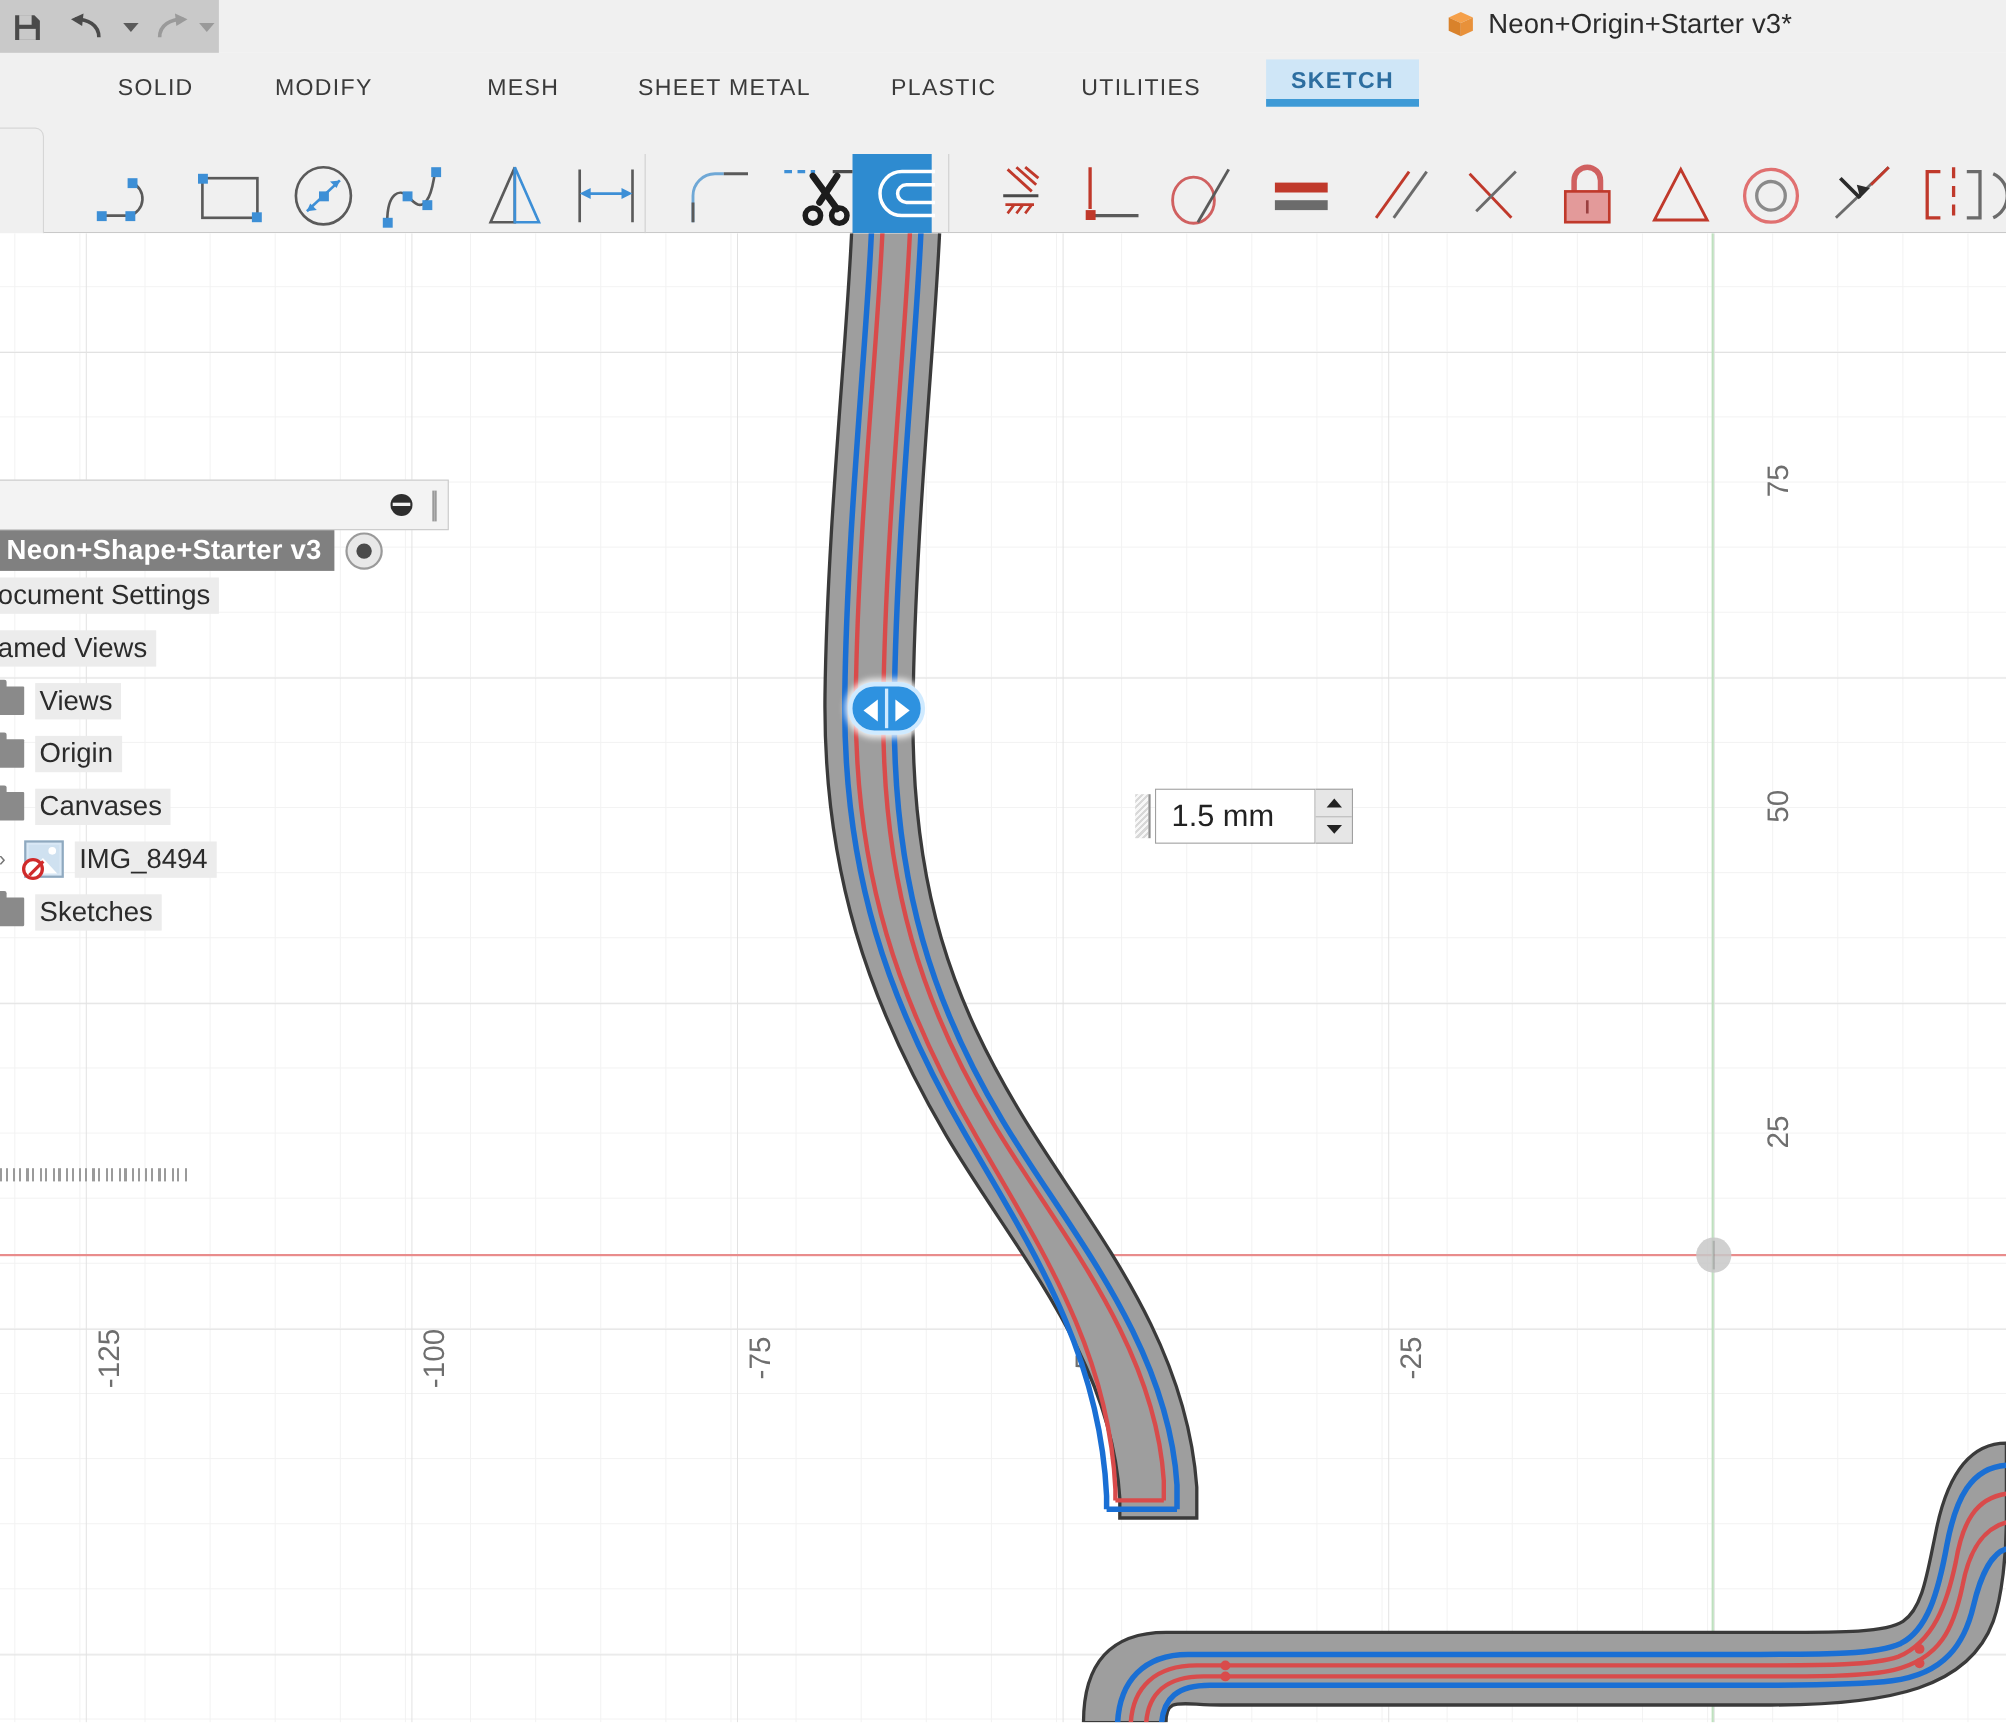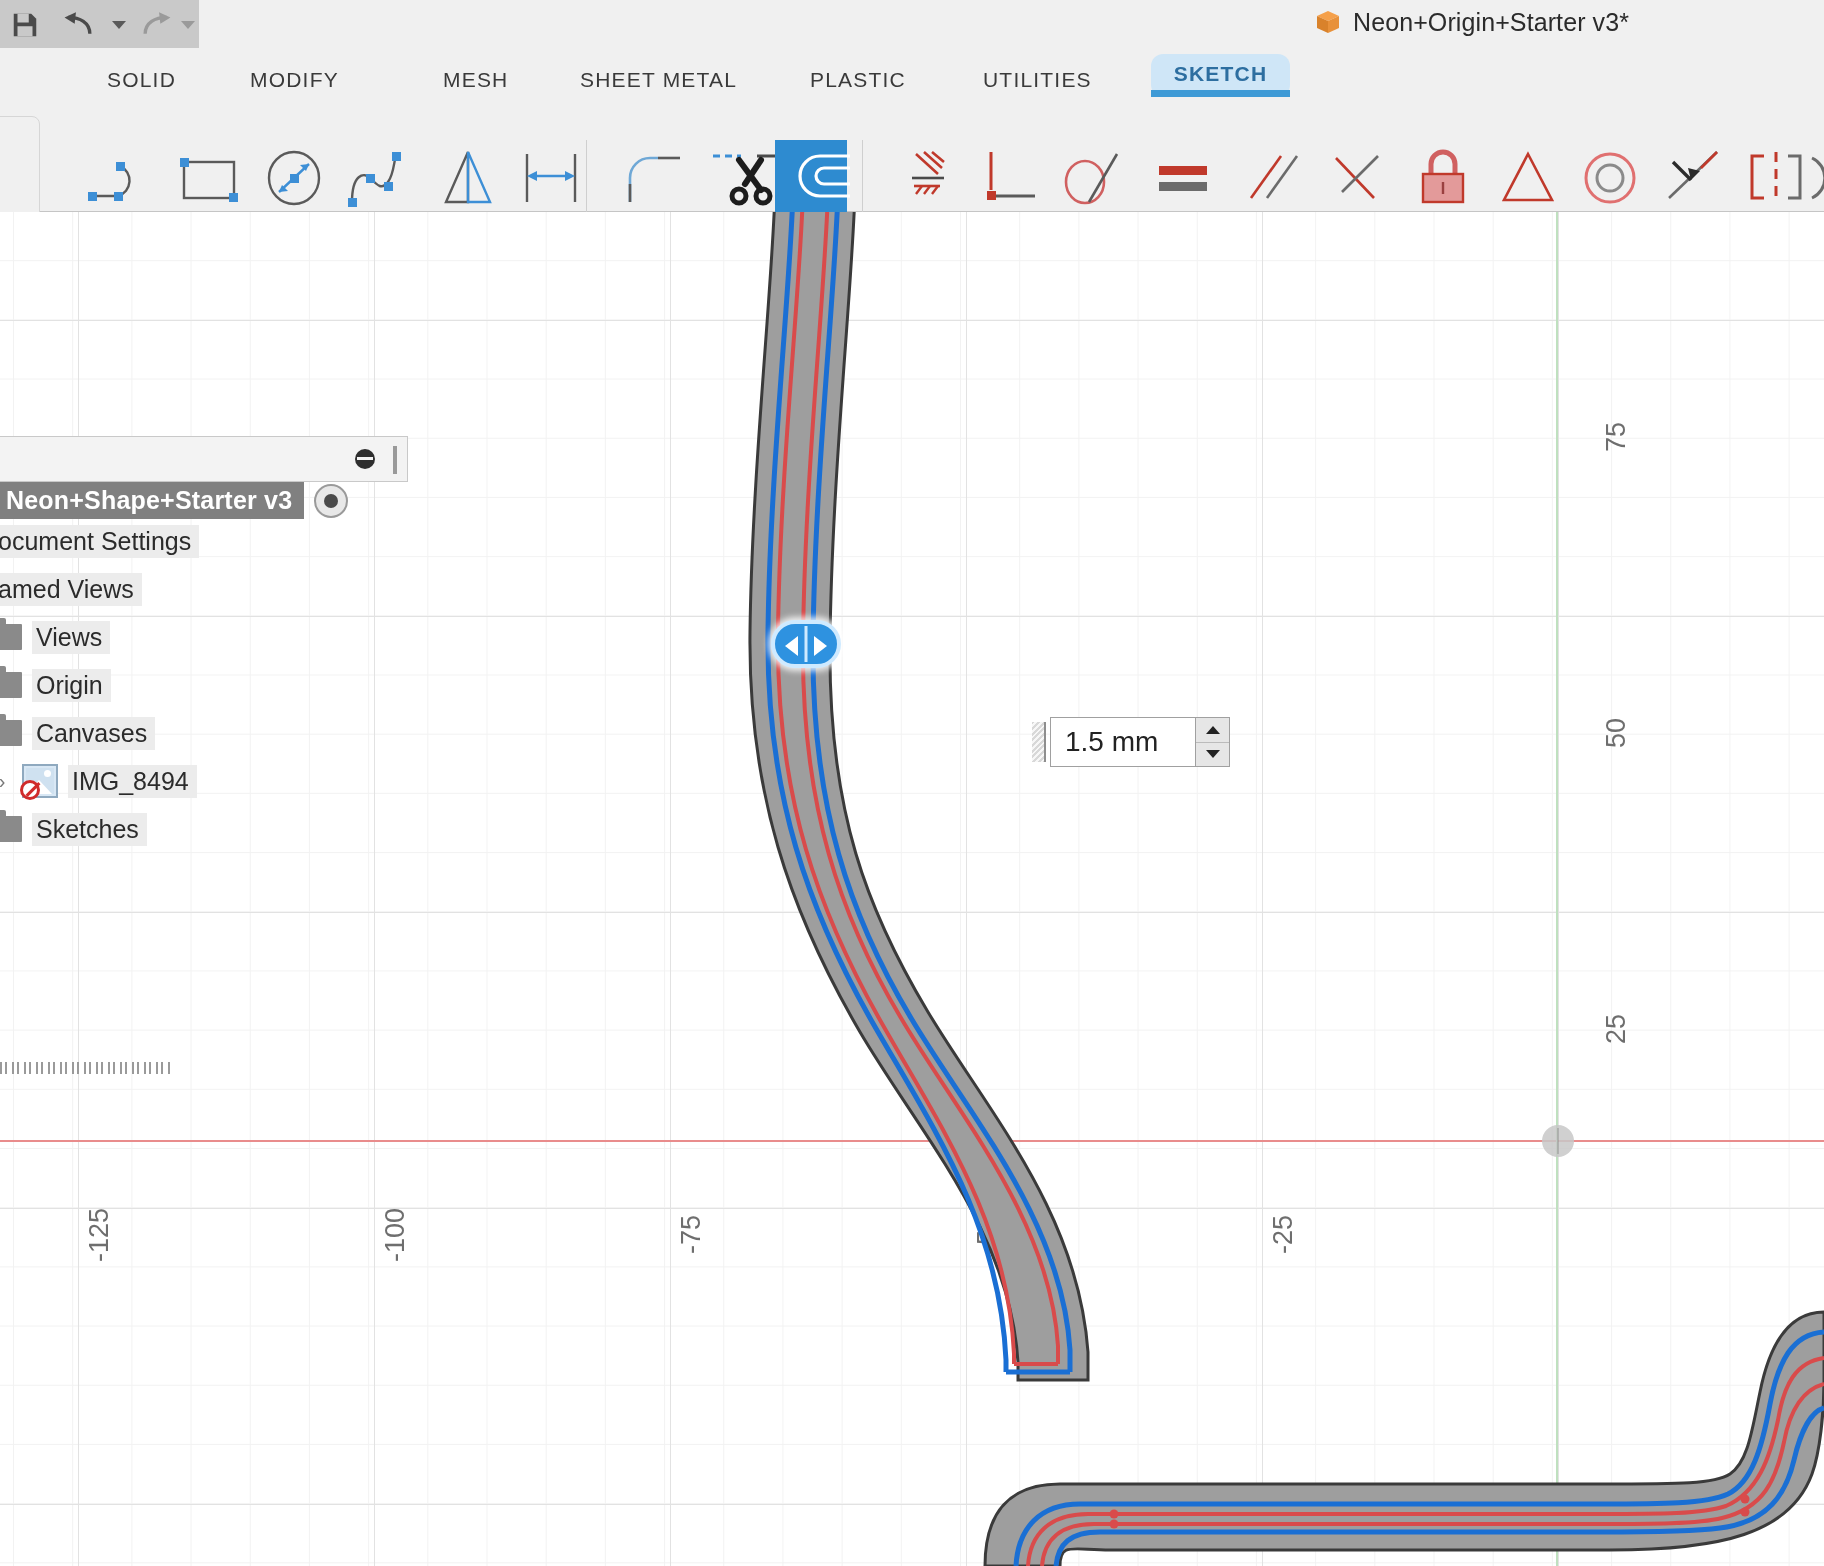--- a/index.html
+++ b/index.html
@@ -41,21 +41,20 @@
     position: absolute; left: 0; top: 48px; width: 1824px; height: 164px;
     background: #f0f0f0; border-bottom: 1px solid #c5c5c5;
   }
   .tab-label {
     position: absolute; top: 20px; font-size: 21px; color: #3a3a3a;
     letter-spacing: 1.2px; white-space: nowrap; text-align: center;
   }
   #tab-sketch-box {
     position: absolute; top: 6px; left: 1151px; width: 139px; height: 43px;
     background: #cfe6f7;
-    border-radius: 12px;
   }
   #tab-sketch-box .tab-underline {
     position: absolute; left: 0; bottom: 0; width: 139px; height: 7px; background: #3e9ad6;
   }
   #tab-sketch-label {
     position: absolute; left: 0; top: 8px; width: 139px; text-align: center;
     font-size: 21px; letter-spacing: 1.2px; color: #2d6ea0; font-weight: bold;
   }
   .panel-label {
     position: absolute; font-size: 19px; color: #3a3a3a; letter-spacing: .6px;

